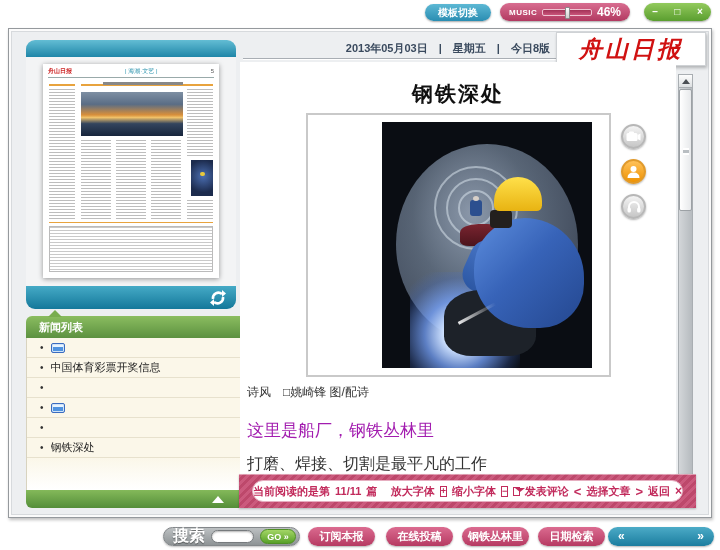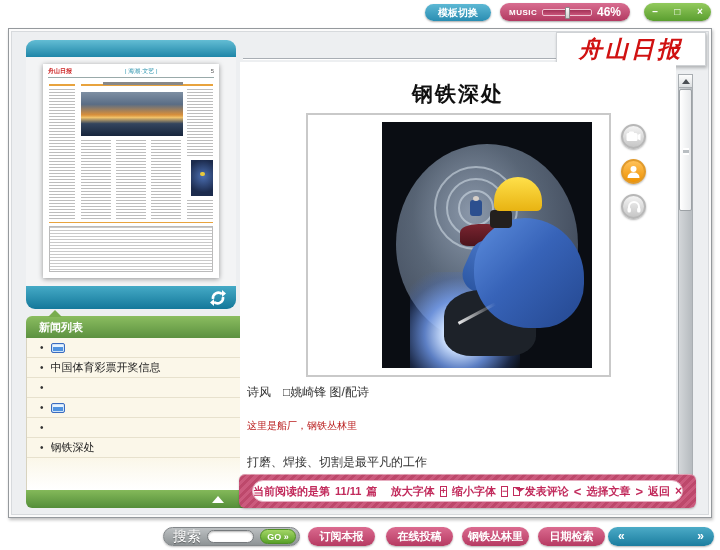--- a/index.html
+++ b/index.html
@@ -99,25 +99,25 @@
           background:radial-gradient(circle at 45% 65%, #ffffff 0%, #cfe2ff 18%, rgba(120,165,255,.75) 40%, rgba(70,110,200,.28) 65%, rgba(0,0,0,0) 80%); }
   .spark { position:absolute; left:74px; top:190px; width:42px; height:3px; background:linear-gradient(90deg,rgba(255,255,255,.9),rgba(160,200,255,0)); transform:rotate(-28deg); }
 
   .side-icons { position:absolute; left:381px; top:62px; display:flex; flex-direction:column; gap:10px; }
   .circle-btn { width:25px; height:25px; border-radius:50%; border:2px solid #b7b7b7;
                 background:linear-gradient(#f4f4f4,#c6c6c6); box-shadow:0 1px 2px rgba(0,0,0,.3);
                 display:flex; align-items:center; justify-content:center; cursor:pointer; }
   .circle-btn.orange { border-color:#e09a2c; background:linear-gradient(#ffc159,#ef9303); }
 
   .byline { position:absolute; left:7px; top:322px; font-size:12px; color:#333; }
-  .bodyline1 { position:absolute; left:7px; top:357px; font-size:10px; color:#b91c1c; }
-  .bodyline2 { position:absolute; left:7px; top:392px; font-size:12px; color:#333; }
-
-  
-  .status-bar { position:absolute; left:239px; top:474px; width:457px; height:34px; border-radius:6px;
+  .bodyline1 { position:absolute; left:7px; top:357px; font-size:17px; color:#a21caf; }
+  .bodyline2 { position:absolute; left:7px; top:392px; font-size:16px; color:#333; }
+
+  
+  .status-bar { position:absolute; left:239px; top:474px; width:457px; height:34px; border-radius:0;
                 background:repeating-linear-gradient(135deg,#cb5a7d 0 3px,#bd486b 3px 6px);
                 box-shadow:inset 0 1px 0 rgba(255,255,255,.45), 0 1px 2px rgba(0,0,0,.25); }
   .status-inner { position:absolute; left:13px; right:13px; top:6px; height:22px; background:#fff;
                   border:1px solid #e6aec0; border-radius:11px; display:flex; align-items:center; justify-content:center;
                   gap:5px; font-size:11px; font-weight:bold; color:#c22b5c; white-space:nowrap; }
   .status-inner .clickable { cursor:pointer; }
   .sq-ic { display:inline-flex; width:11px; height:11px; border:1px solid #c22b5c; align-items:center; justify-content:center;
            font-size:9px; line-height:1; cursor:pointer; }
   .env-ic { position:relative; width:13px; height:9px; border:1px solid #c22b5c; cursor:pointer; }
   .env-ic::before { content:""; position:absolute; left:1px; top:0; width:0; height:0;
@@ -135,21 +135,21 @@
   .sb-tri-up { width:0; height:0; border-left:4px solid transparent; border-right:4px solid transparent; border-bottom:5px solid #4a4f54; }
   .sb-tri-down { width:0; height:0; border-left:4px solid transparent; border-right:4px solid transparent; border-top:5px solid #4a4f54; }
   .sb-thumb { position:absolute; left:0; top:14px; width:13px; height:122px; border:1px solid #9ca1a5; border-radius:2px;
               background:linear-gradient(90deg,#ffffff,#e7e9eb); cursor:grab; }
   .sb-grip { position:absolute; left:3px; top:58px; width:6px; height:7px; background:#b9bec2; box-shadow:inset 0 2px 0 #fff, inset 0 -2px 0 #fff; }
 
   
   .search-pill { position:absolute; left:163px; top:527px; width:137px; height:19px; border-radius:10px;
                  border:1px solid #83878a; background:linear-gradient(#bcc0c2,#8e9395);
                  display:flex; align-items:center; gap:6px; padding:0 3px 0 9px; box-shadow:0 1px 2px rgba(0,0,0,.25); }
-  .search-label { color:#fff; font-size:14px; font-weight:normal; text-shadow:0 1px 1px rgba(0,0,0,.45); }
+  .search-label { color:#fff; font-size:16px; font-weight:bold; text-shadow:0 1px 1px rgba(0,0,0,.45); }
   .search-input { flex:1; height:13px; min-width:0; border:1px solid #767a7d; border-radius:7px;
                   box-shadow:inset 0 1px 2px rgba(0,0,0,.3); font-size:10px; padding:0 5px; outline:none; }
   .go-btn { width:36px; height:15px; border-radius:8px; background:linear-gradient(#a3d666,#58a028); border:1px solid #4f8f24;
             color:#fff; font-size:9px; font-weight:bold; text-align:center; line-height:14px; cursor:pointer; }
   .pink-btn { position:absolute; top:527px; width:67px; height:19px; border-radius:10px;
               background:linear-gradient(#db6b90,#b63a62); color:#fff; font-size:11px; font-weight:bold;
               text-align:center; line-height:19px; box-shadow:0 1px 2px rgba(0,0,0,.3); cursor:pointer; }
   .pb1 { left:308px; } .pb2 { left:386px; } .pb3 { left:462px; } .pb4 { left:538px; }
   .pager { position:absolute; left:608px; top:527px; width:106px; height:19px; border-radius:10px;
            background:linear-gradient(#4cabc7,#1b7d9f); box-shadow:0 1px 2px rgba(0,0,0,.3);
@@ -171,20 +171,21 @@
     <span class="music-pct">46%</span>
   </div>
   <div class="win-pill">
     <span>–</span>
     <span>□</span>
     <span>×</span>
   </div>
 
   <div class="frame"></div>
 
+  <div class="date-text">2013年05月03日　|　星期五　|　今日8版</div>
   <div class="header-rule"></div>
   <div class="logo-box">
     <span class="logo-text">舟山日报</span>
   </div>
 
   <div class="thumb-panel">
     <div class="thumb-top"></div>
     <div class="thumb-body">
       <div class="page">
         <div class="pg-head">

